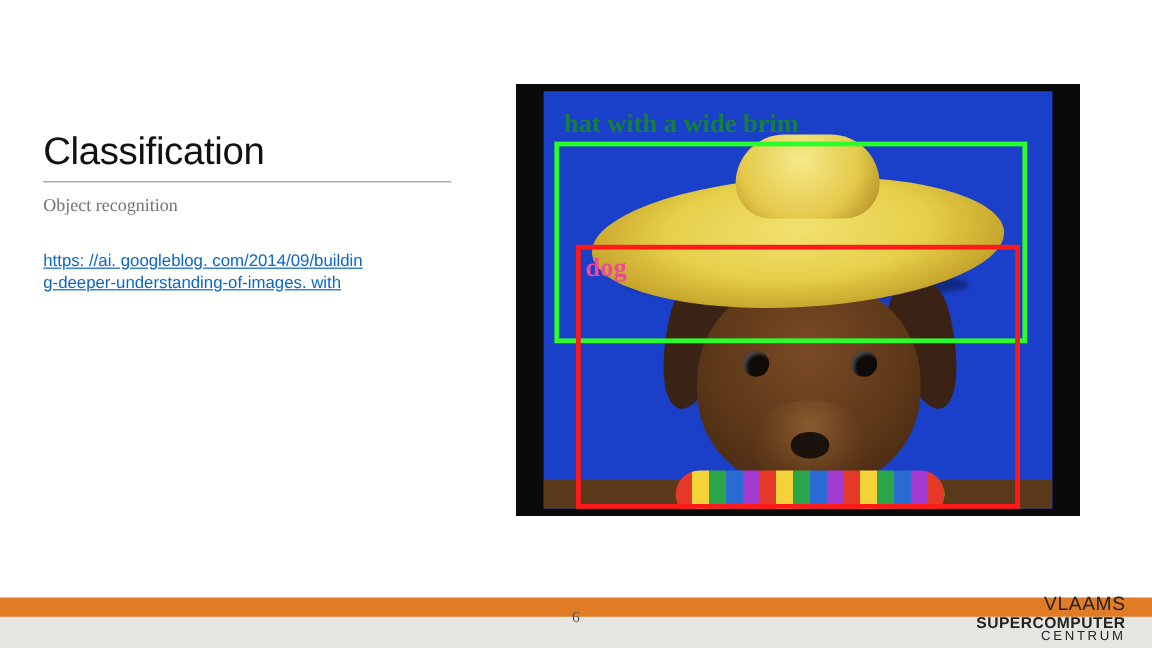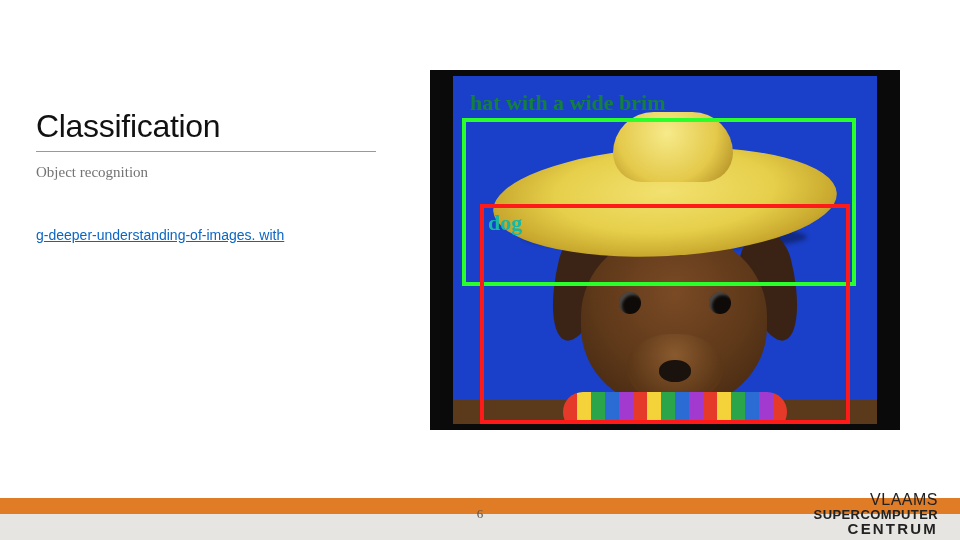--- a/index.html
+++ b/index.html
@@ -25,42 +25,42 @@
   .nose { position: absolute; left: 206px; top: 284px; width: 32px; height: 22px; background: #1a120c; border-radius: 48%; }
   .eye-l { position: absolute; left: 166px; top: 216px; width: 22px; height: 22px; background: #0e0a07; border-radius: 50%; box-shadow: inset 3px 3px 3px rgba(255,255,255,0.25); }
   .eye-r { position: absolute; left: 256px; top: 216px; width: 22px; height: 22px; background: #0e0a07; border-radius: 50%; box-shadow: inset 3px 3px 3px rgba(255,255,255,0.25); }
   .collar { position: absolute; left: 110px; top: 316px; width: 224px; height: 40px; border-radius: 28px; background: repeating-linear-gradient(90deg, #e53a2a 0 14px, #f4d23a 14px 28px, #2aa54a 28px 42px, #2a6bd4 42px 56px, #a33ad0 56px 70px); }
   
   .bbox { position: absolute; border-width: 4px; border-style: solid; }
   .bbox-green { left: 32px; top: 48px; width: 394px; height: 168px; border-color: #2bff2b; }
   .bbox-red { left: 50px; top: 134px; width: 370px; height: 220px; border-color: #ff1a1a; }
   .bbox-label { position: absolute; font-family: "Comic Sans MS", "Segoe Script", cursive; font-size: 22px; font-weight: 700; white-space: nowrap; }
   .lbl-green { left: 40px; top: 20px; color: #15803d; }
-  .lbl-red { left: 58px; top: 140px; color: #14b8a6; }
+  .lbl-red { left: 58px; top: 140px; color: #ec4899; }
   
   .footer { position: absolute; left: 0; bottom: 0; width: 960px; height: 54px; }
   .footer-band { position: absolute; left: 0; bottom: 0; width: 960px; height: 40px; background: #e7e5e1; }
   .footer-accent { position: absolute; left: -40px; bottom: 26px; width: 1040px; height: 16px; background: #e07b26; transform: skewX(-32deg); }
   .page-num { position: absolute; left: 50%; bottom: 18px; transform: translateX(-50%); font-size: 13px; color: #555; font-family: "Times New Roman", serif; }
   .logo { position: absolute; right: 22px; bottom: 4px; text-align: right; line-height: 1; }
   .logo .l1 { font-size: 16px; font-weight: 400; letter-spacing: 0.5px; color: #222; }
   .logo .l2 { font-size: 13px; font-weight: 900; letter-spacing: 0.4px; color: #222; text-align: center; }
-  .logo .l3 { font-size: 15px; font-weight: 700; letter-spacing: 2.2px; color: #222; }
+  .logo .l3 { font-size: 11px; font-weight: 400; letter-spacing: 2.2px; color: #222; }
 </style>
 </head>
 <body>
 
 <div class="slide">
 
   <div class="content-left">
     <h1 class="title">Classification</h1>
     <hr class="divider">
     <p class="subtitle">Object recognition</p>
     <a class="link" href="#">
-      <br>
+      <span>https: //ai. googleblog. com/2014/09/buildin</span><br>
       <span>g-deeper-understanding-of-images. with</span>
     </a>
   </div>
 
   <div class="figure">
     <div class="photo">
       <div class="floor"></div>
       <div class="hat-shadow"></div>
       <div class="ear-l"></div>
       <div class="ear-r"></div>

